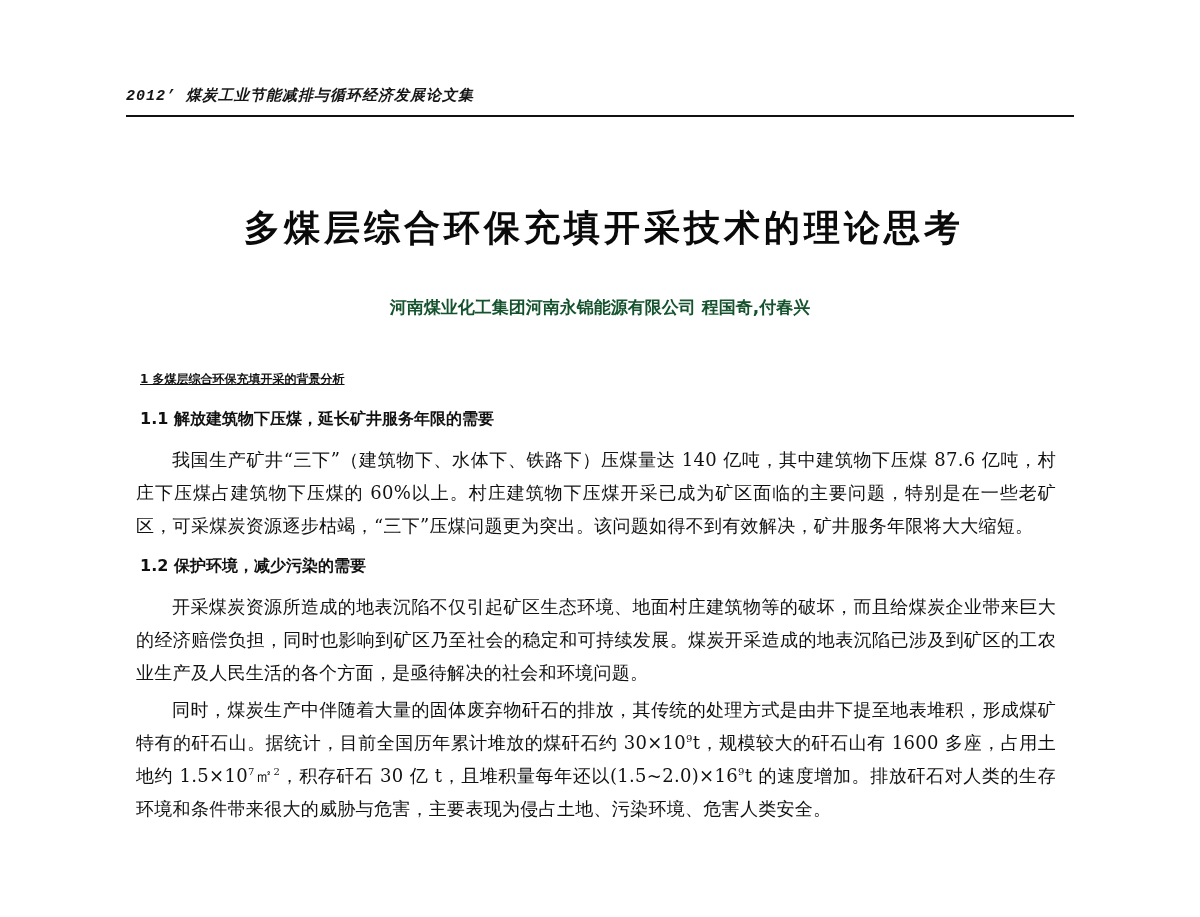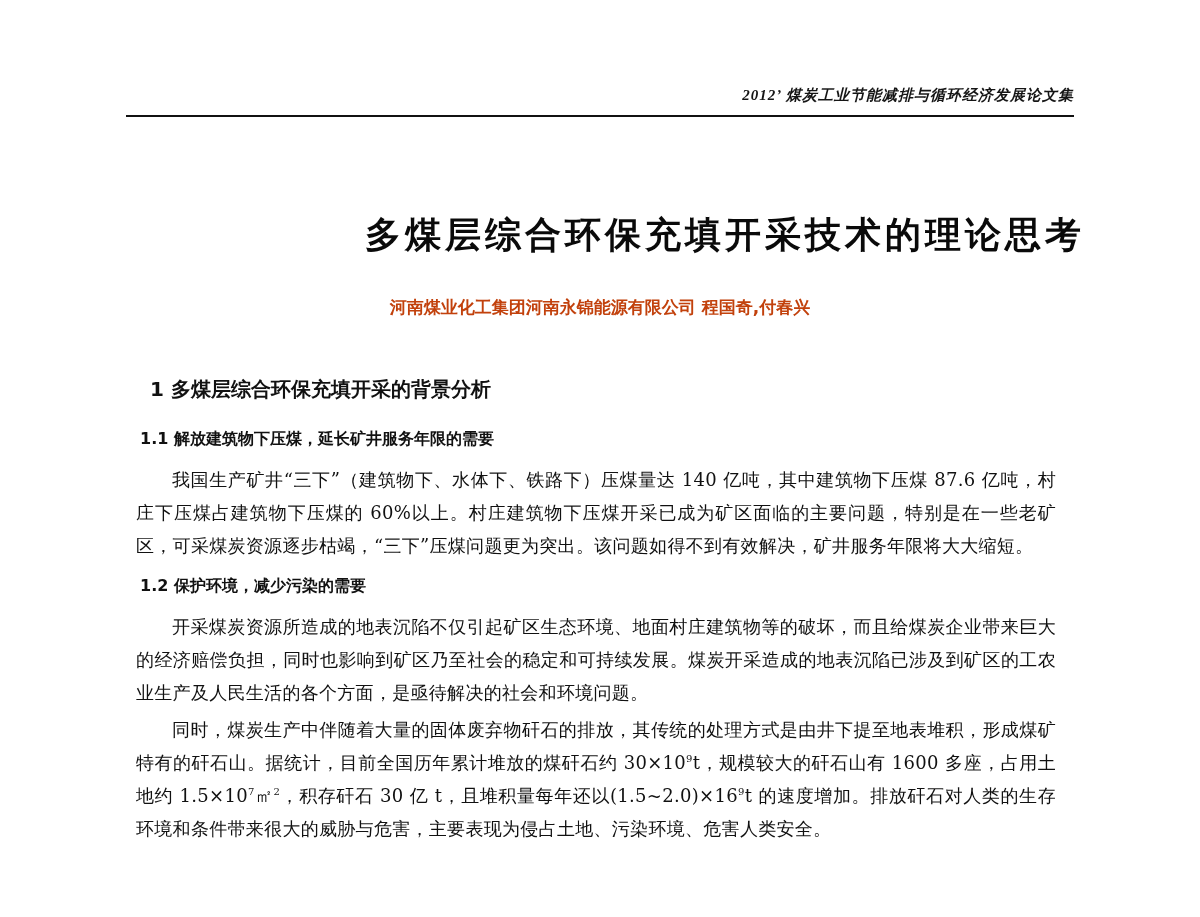--- a/index.html
+++ b/index.html
@@ -12,22 +12,22 @@
       height: 917px;
       position: relative;
       overflow: hidden;
       color: #111111;
     }
     .page-header {
       position: absolute;
       left: 126px;
       top: 86px;
       width: 948px;
-      text-align: right;
-      font-family: Liberation Serif, serif;
+      text-align: left;
+      font-family: Liberation Mono, monospace;
       font-size: 15px;
       font-weight: bold;
       font-style: italic;
       letter-spacing: 1px;
       color: #151515;
     }
     .header-rule {
       position: absolute;
       left: 126px;
       top: 115px;
@@ -49,37 +49,38 @@
     }
     .authors {
       position: absolute;
       left: 126px;
       top: 296px;
       width: 948px;
       text-align: center;
       font-family: "DejaVu Sans", sans-serif;
       font-size: 17px;
       font-weight: bold;
-      color: #c2410c;
+      color: #14532d;
     }
     .body-text {
       position: absolute;
       left: 132px;
       top: 355px;
       width: 928px;
       font-family: "DejaVu Serif", serif;
     }
     .section-heading {
       font-family: "DejaVu Sans", sans-serif;
-      font-size: 20px;
+      font-size: 12px;
       font-weight: bold;
       line-height: 32px;
       height: 32px;
-      margin: 18px;
+      margin: 8px;
       white-space: nowrap;
+      text-decoration: underline;
     }
     .subsection-heading {
       font-family: "DejaVu Sans", sans-serif;
       font-size: 16px;
       font-weight: bold;
       line-height: 32px;
       height: 32px;
       margin: 8px;
       white-space: nowrap;
     }
@@ -93,21 +94,21 @@
       letter-spacing: 0.3px;
     }
     sup { font-size: 10px; line-height: 0; vertical-align: super; }
   </style>
 </head>
 <body>
 
 <div class="page-header">2012’ 煤炭工业节能减排与循环经济发展论文集</div>
 <div class="header-rule"></div>
 
-<h1 class="paper-title" style="margin:11px;text-align:right;">多煤层综合环保充填开采技术的理论思考</h1>
+<h1 class="paper-title" style="margin:4px;">多煤层综合环保充填开采技术的理论思考</h1>
 
 <div class="authors">河南煤业化工集团河南永锦能源有限公司 程国奇,付春兴</div>
 
 <div class="body-text">
   <h2 class="section-heading">1 多煤层综合环保充填开采的背景分析</h2>
 
   <h3 class="subsection-heading">1.1 解放建筑物下压煤，延长矿井服务年限的需要</h3>
   <p class="paragraph">我国生产矿井“三下”（建筑物下、水体下、铁路下）压煤量达 140 亿吨，其中建筑物下压煤 87.6 亿吨，村庄下压煤占建筑物下压煤的 60%以上。村庄建筑物下压煤开采已成为矿区面临的主要问题，特别是在一些老矿区，可采煤炭资源逐步枯竭，“三下”压煤问题更为突出。该问题如得不到有效解决，矿井服务年限将大大缩短。</p>
 
   <h3 class="subsection-heading">1.2 保护环境，减少污染的需要</h3>

